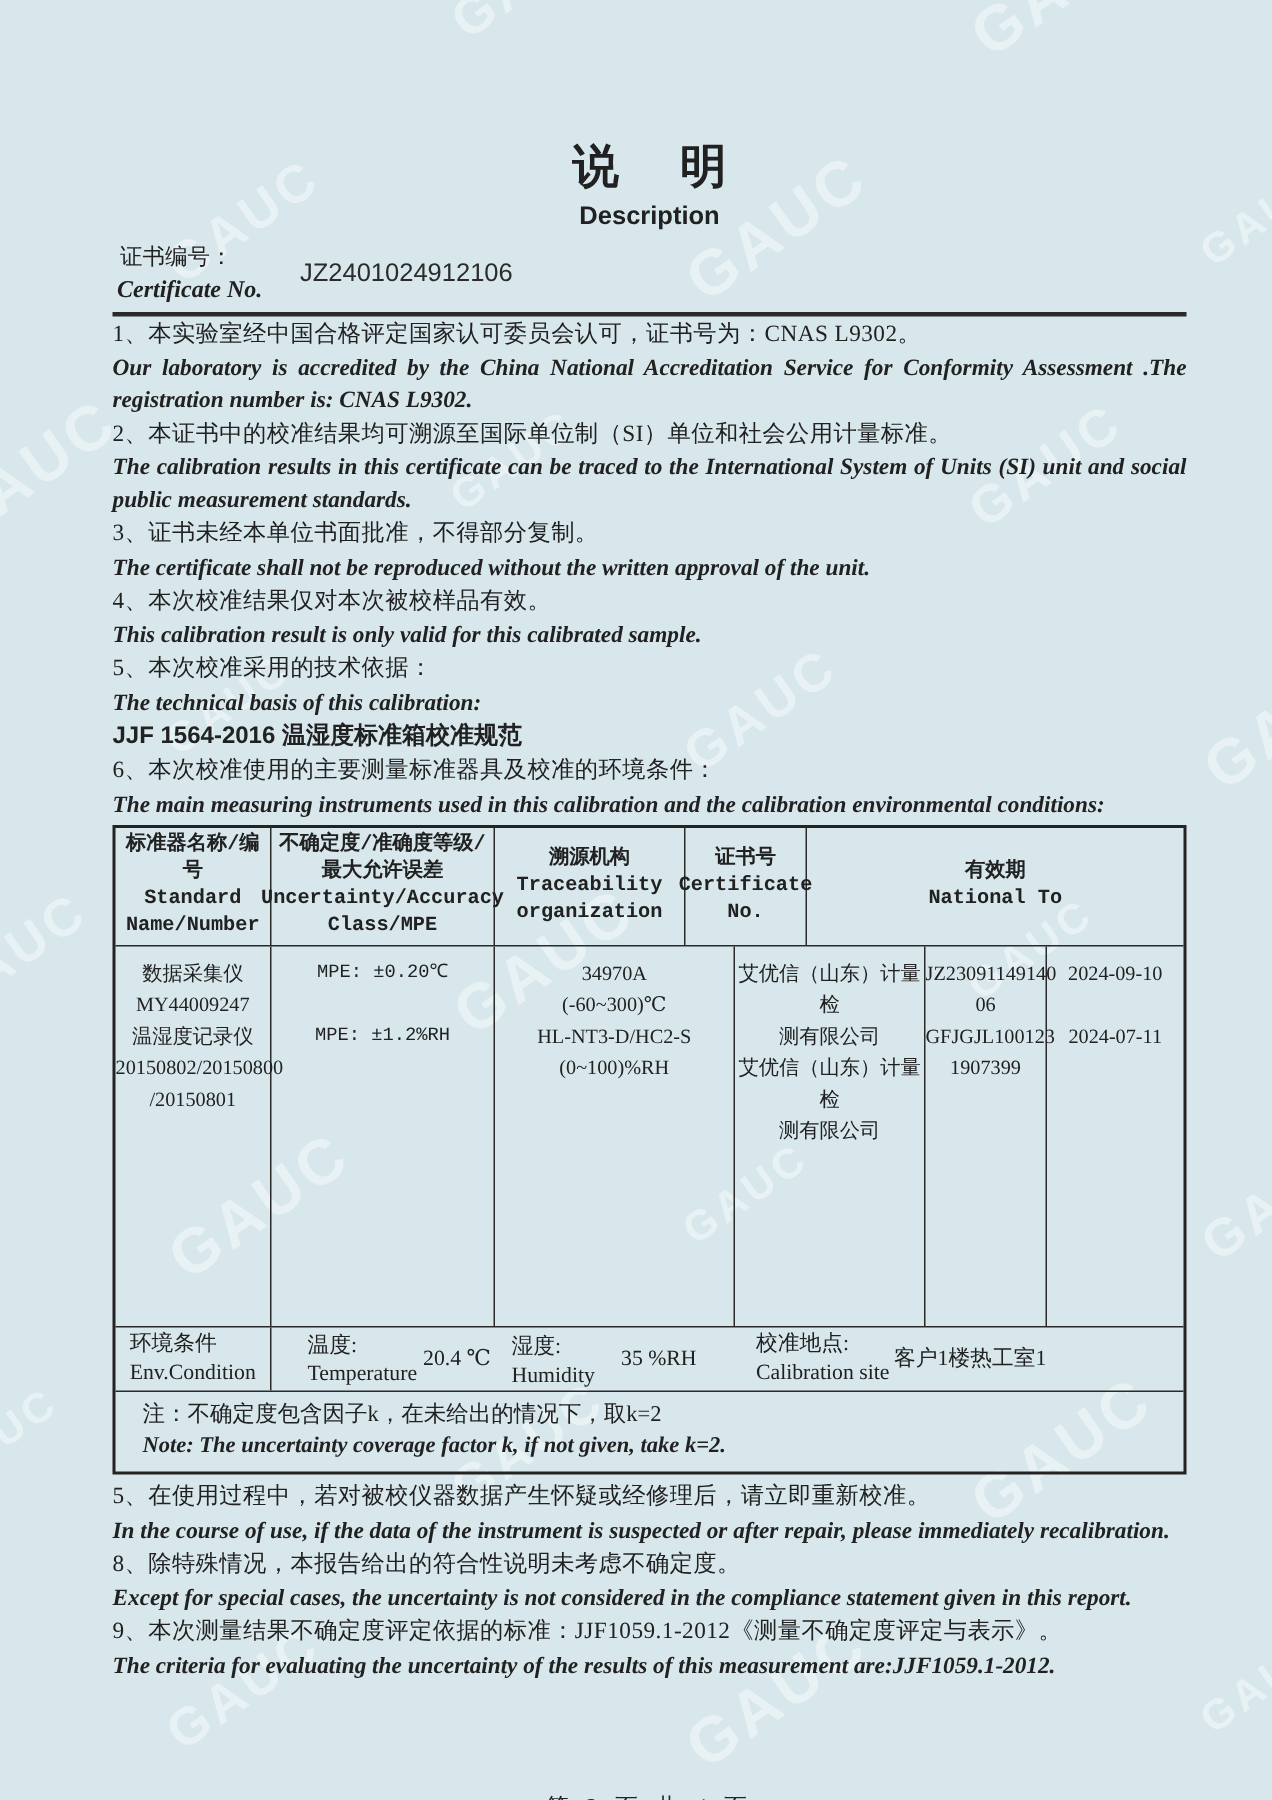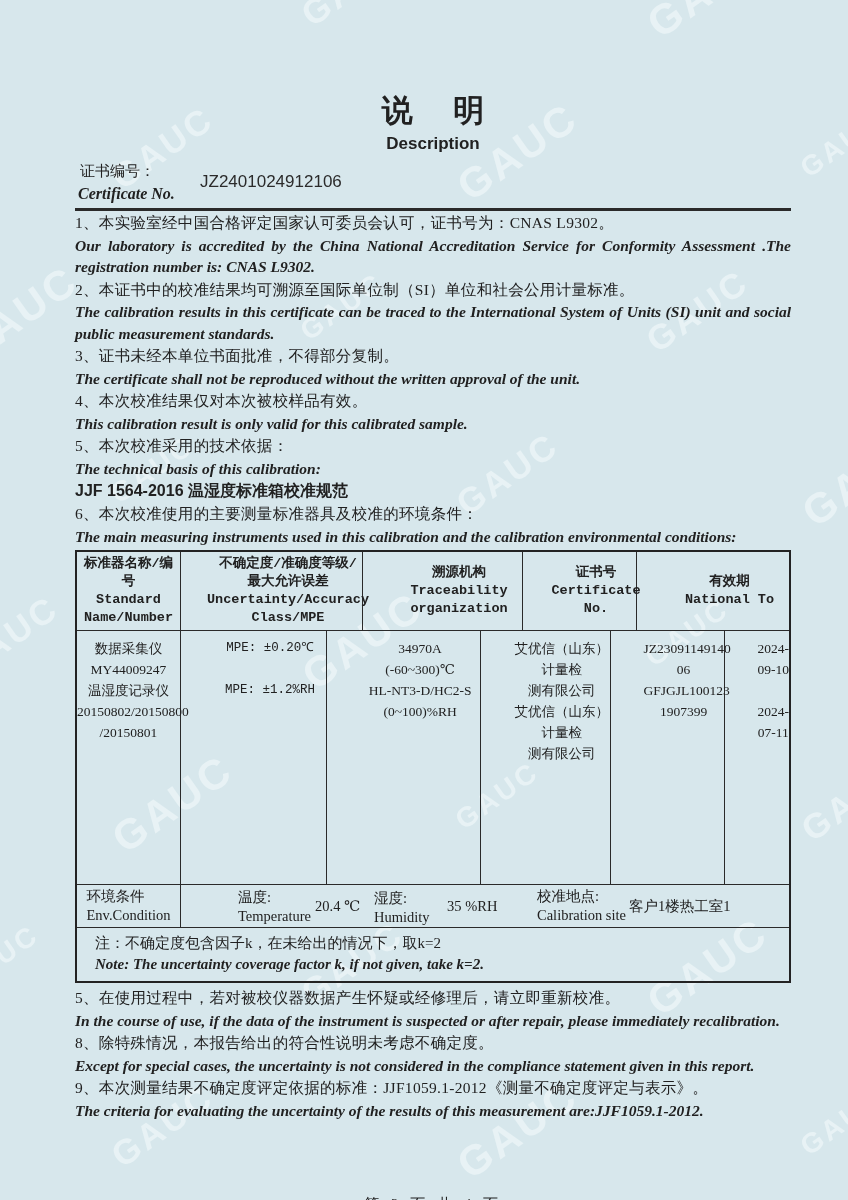--- a/index.html
+++ b/index.html
@@ -36,21 +36,21 @@
   .cert-label-en { position:absolute; left:3px; top:23px; font-size:16px; font-weight:bold; font-style:italic; }
   .cert-number   { position:absolute; left:125px; top:10px; font-size:17px;
                    font-family:"Liberation Sans","DejaVu Sans",sans-serif; color:#2b2b2b; }
   
   .item-cn { margin:1px 0; font-size:15.5px; line-height:21.5px; letter-spacing:.3px; }
   .item-en { margin:1px 0; font-size:15.5px; line-height:21.5px; font-weight:bold; font-style:italic; text-align:justify; }
   .jjf-line { margin:1px 0; font-size:16px; line-height:22px; font-weight:bold;
               font-family:"Liberation Sans","DejaVu Sans",sans-serif; }
   
   .tbl { margin-top:3px; border:2px solid #232323; width:712px; }
-  .trow { display:flex;gap:33px; }
+  .trow { display:flex; }
   .trow > div { box-sizing:border-box; border-right:1.5px solid #2a2a2a; }
   .trow > div:last-child { border-right:none; }
   .c1 { width:104px; } .c2 { width:149px; } .c3 { width:160px; }
   .c4 { width:127px; } .c5 { width:81px; }  .c6 { flex:1; }
   .hdr { border-bottom:1.5px solid #2a2a2a; }
   .hdr > div {
     min-height:62px; display:flex; align-items:center; justify-content:center;
     text-align:center; white-space:pre-line; padding:3px 2px;
     font-family:"Liberation Mono","DejaVu Sans Mono",monospace;
     font-size:13.5px; line-height:18px; font-weight:600;

